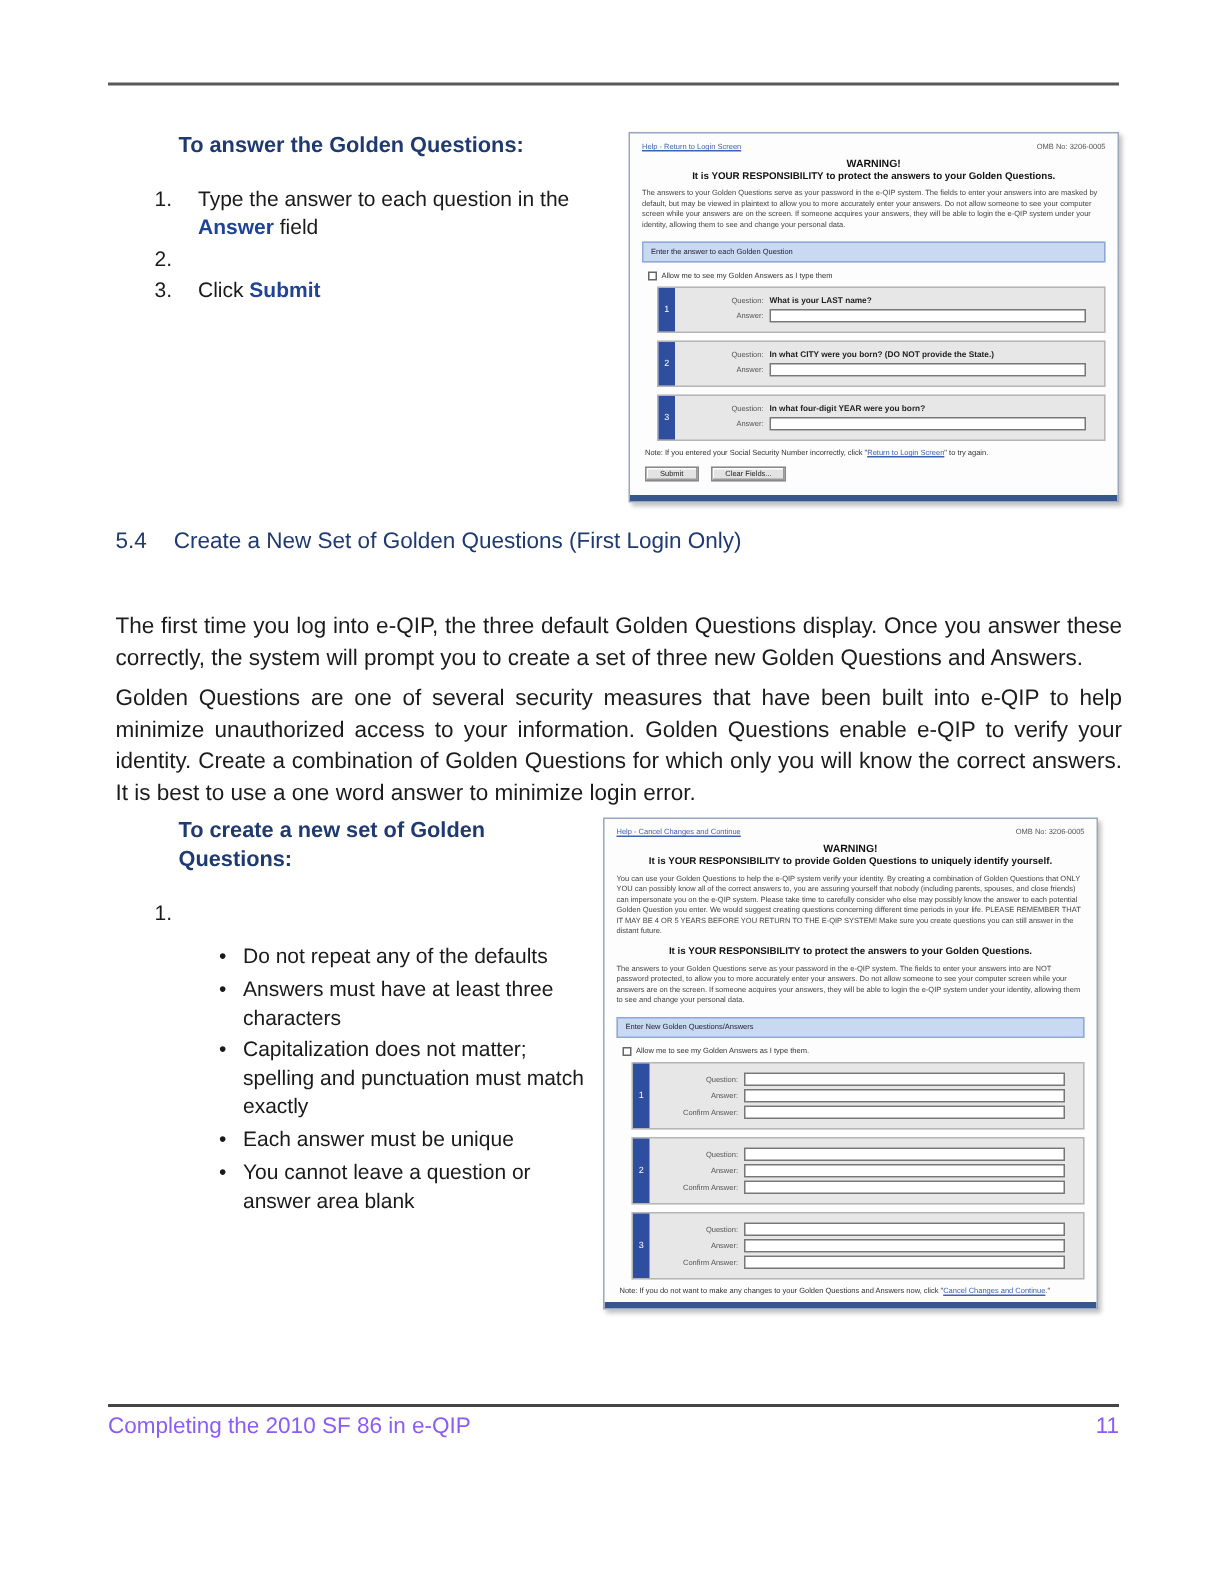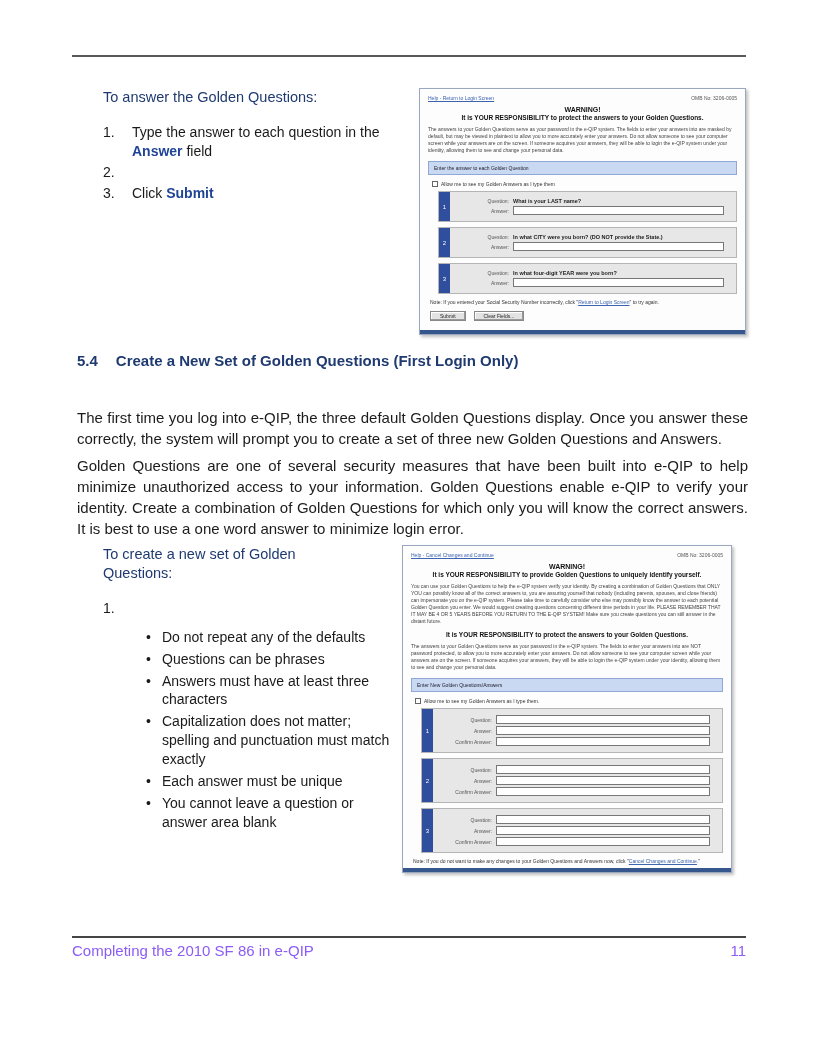--- a/index.html
+++ b/index.html
@@ -8,27 +8,27 @@
     position:relative; width:816px; height:1056px; margin:0 auto;
     background:#ffffff; font-family:"Liberation Sans", sans-serif; color:#1a1a1a;
     overflow:hidden;
   }
   .rule-top { position:absolute; left:72px; top:55px; width:674px; border-top:2px solid #595959; }
 
   
   .row1 { position:absolute; left:72px; top:88px; width:674px; display:flex; justify-content:space-between; }
   .row2 { position:absolute; left:72px; top:545px; width:676px; display:flex; }
   .leftcol { width:330px; padding-left:31px; }
-  .side-heading { color:#1f3a70; font-weight:normal; font-size:14.5px; line-height:1.3; }
+  .side-heading { color:#1f3a70; font-weight:bold; font-size:14.5px; line-height:1.3;margin-left:16px; }
   .steps { margin-top:16px; }
   .step { display:flex; font-size:14px; line-height:1.36; margin-bottom:2px; }
   .step-num { width:29px; flex-shrink:0; }
   .step-text { width:248px; }
   .blue-bold { color:#1f4396; font-weight:bold; }
-  .sec54 { position:absolute; left:77px; top:352px; color:#1f3a70; font-weight:bold; font-size:15px; }
+  .sec54 { position:absolute; left:77px; top:352px; color:#1f3a70; font-weight:normal; font-size:15px; }
   .sec54 .sec-num { margin-right:18px; }
   .para { position:absolute; left:77px; width:671px; font-size:15px; line-height:1.4; text-align:justify; color:#1c1c1c; }
   .para1 { top:396px;margin-top:11px; }
   .para2 { top:455px; }
   .bullets { margin-top:10px; }
   .bullet { display:flex; font-size:14px; line-height:1.35; margin-bottom:3px; }
   .bullet::before { content:"•"; width:16px; flex-shrink:0; margin-left:43px; }
   .bullet-text { width:230px; }
   .create-heading { width:250px; }
   .footer { position:absolute; left:72px; top:936px; width:674px; border-top:2px solid #454545; padding-top:4px; display:flex; justify-content:space-between; font-size:15px; color:#8b5cf6; }
@@ -153,23 +153,20 @@
       <div class="steps">
         <div class="step">
           <span class="step-num">1.</span>
         </div>
       </div>
       <div class="bullets">
         <div class="bullet">
             <span class="bullet-text">Do not repeat any of the defaults</span>
           </div>
         <div class="bullet">
-            <span class="bullet-text">Questions can be phrases</span>
-          </div>
-        <div class="bullet">
             <span class="bullet-text">Answers must have at least three characters</span>
           </div>
         <div class="bullet">
             <span class="bullet-text">Capitalization does not matter; spelling and punctuation must match exactly</span>
           </div>
         <div class="bullet">
             <span class="bullet-text">Each answer must be unique</span>
           </div>
         <div class="bullet">
             <span class="bullet-text">You cannot leave a question or answer area blank</span>

